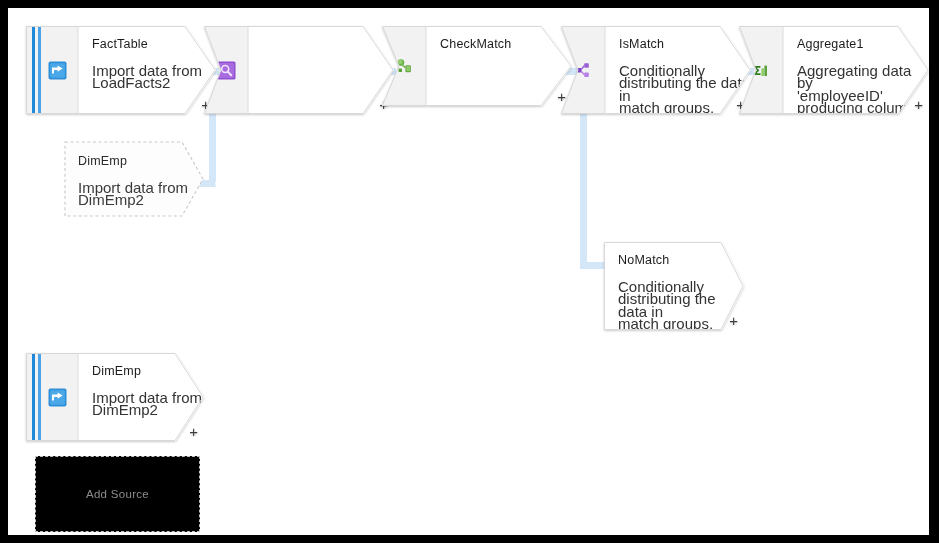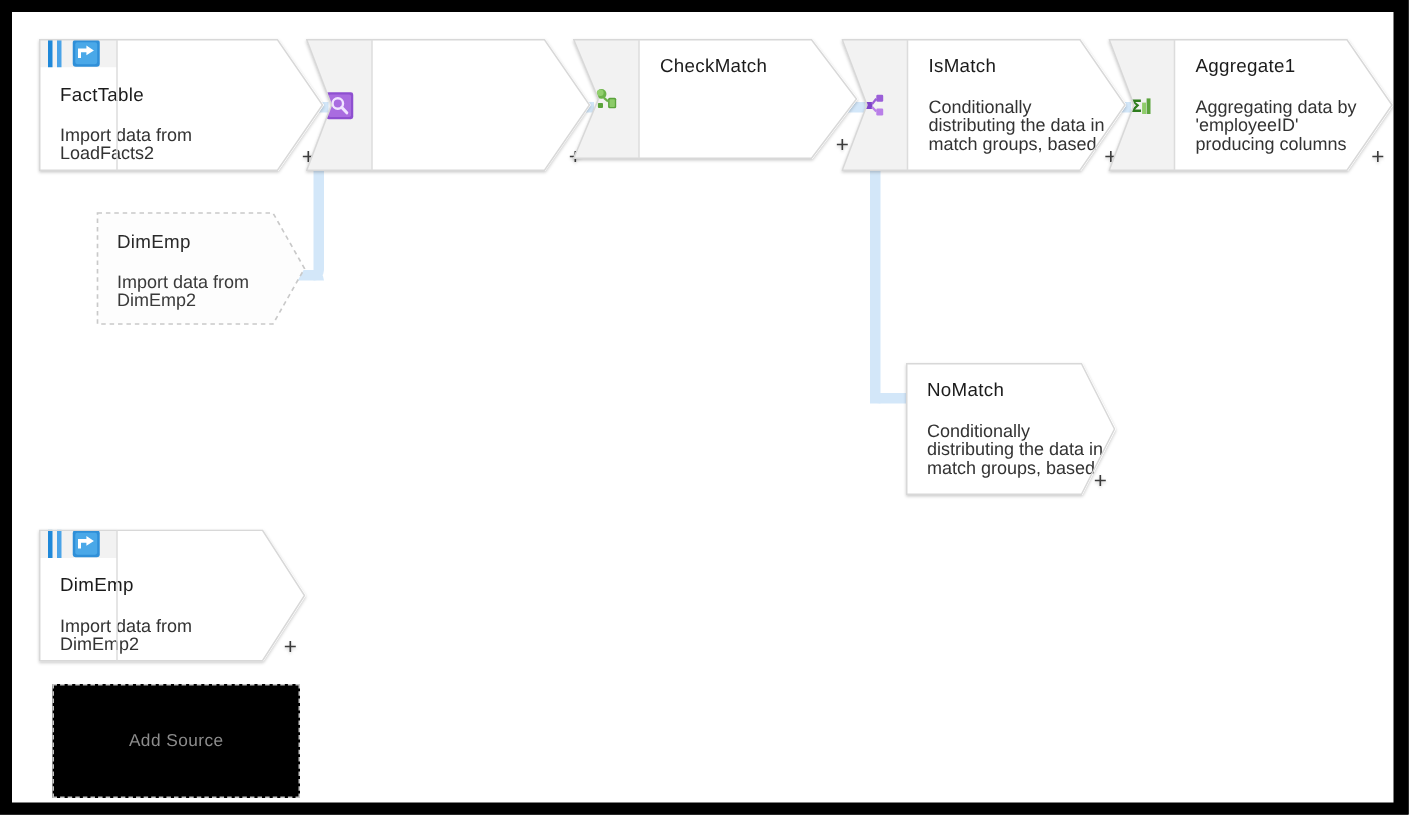--- a/index.html
+++ b/index.html
@@ -35,21 +35,21 @@
     filter: drop-shadow(0.5px 1px 1.2px rgba(0,0,0,0.20));
   }
   .node-inner {
     position: relative;
     display: flex;
     width: 100%; height: 100%;
     background: #ffffff;
   }
 
   
-  .shape-source  { clip-path: polygon(0 0, 84% 0, 100% 50%, 84% 100%, 0 100%); flex-direction: column; }
+  .shape-source  { clip-path: polygon(0 0, 84% 0, 100% 50%, 84% 100%, 0 100%); }
   .shape-trans   { clip-path: polygon(0 0, 84% 0, 100% 50%, 84% 100%, 0 100%, 9% 50%); }
   .shape-plain   { clip-path: polygon(0 0, 84% 0, 100% 50%, 84% 100%, 0 100%); }
 
   .node-border { position: absolute; inset: 0; pointer-events: none; }
   .node-border svg { width: 100%; height: 100%; display: block; }
 
   
   .rail {
     position: relative;
     flex: 0 0 auto;
@@ -78,21 +78,21 @@
   }
   .title {
     font-size: 12.5px;
     color: #1b1b1b;
     letter-spacing: 0.2px;
     line-height: 15px;
     white-space: nowrap;
   }
   .desc {
     margin-top: 13px;
-    font-size: 12px;
+    font-size: 15px;
     color: #333333;
     line-height: 12.3px;
     max-width: 132px;
     white-space: pre-line;
   }
   .plus {
     position: absolute;
     right: 6px; bottom: 2px;
     font-size: 15px;
     color: #3c3c3c;

